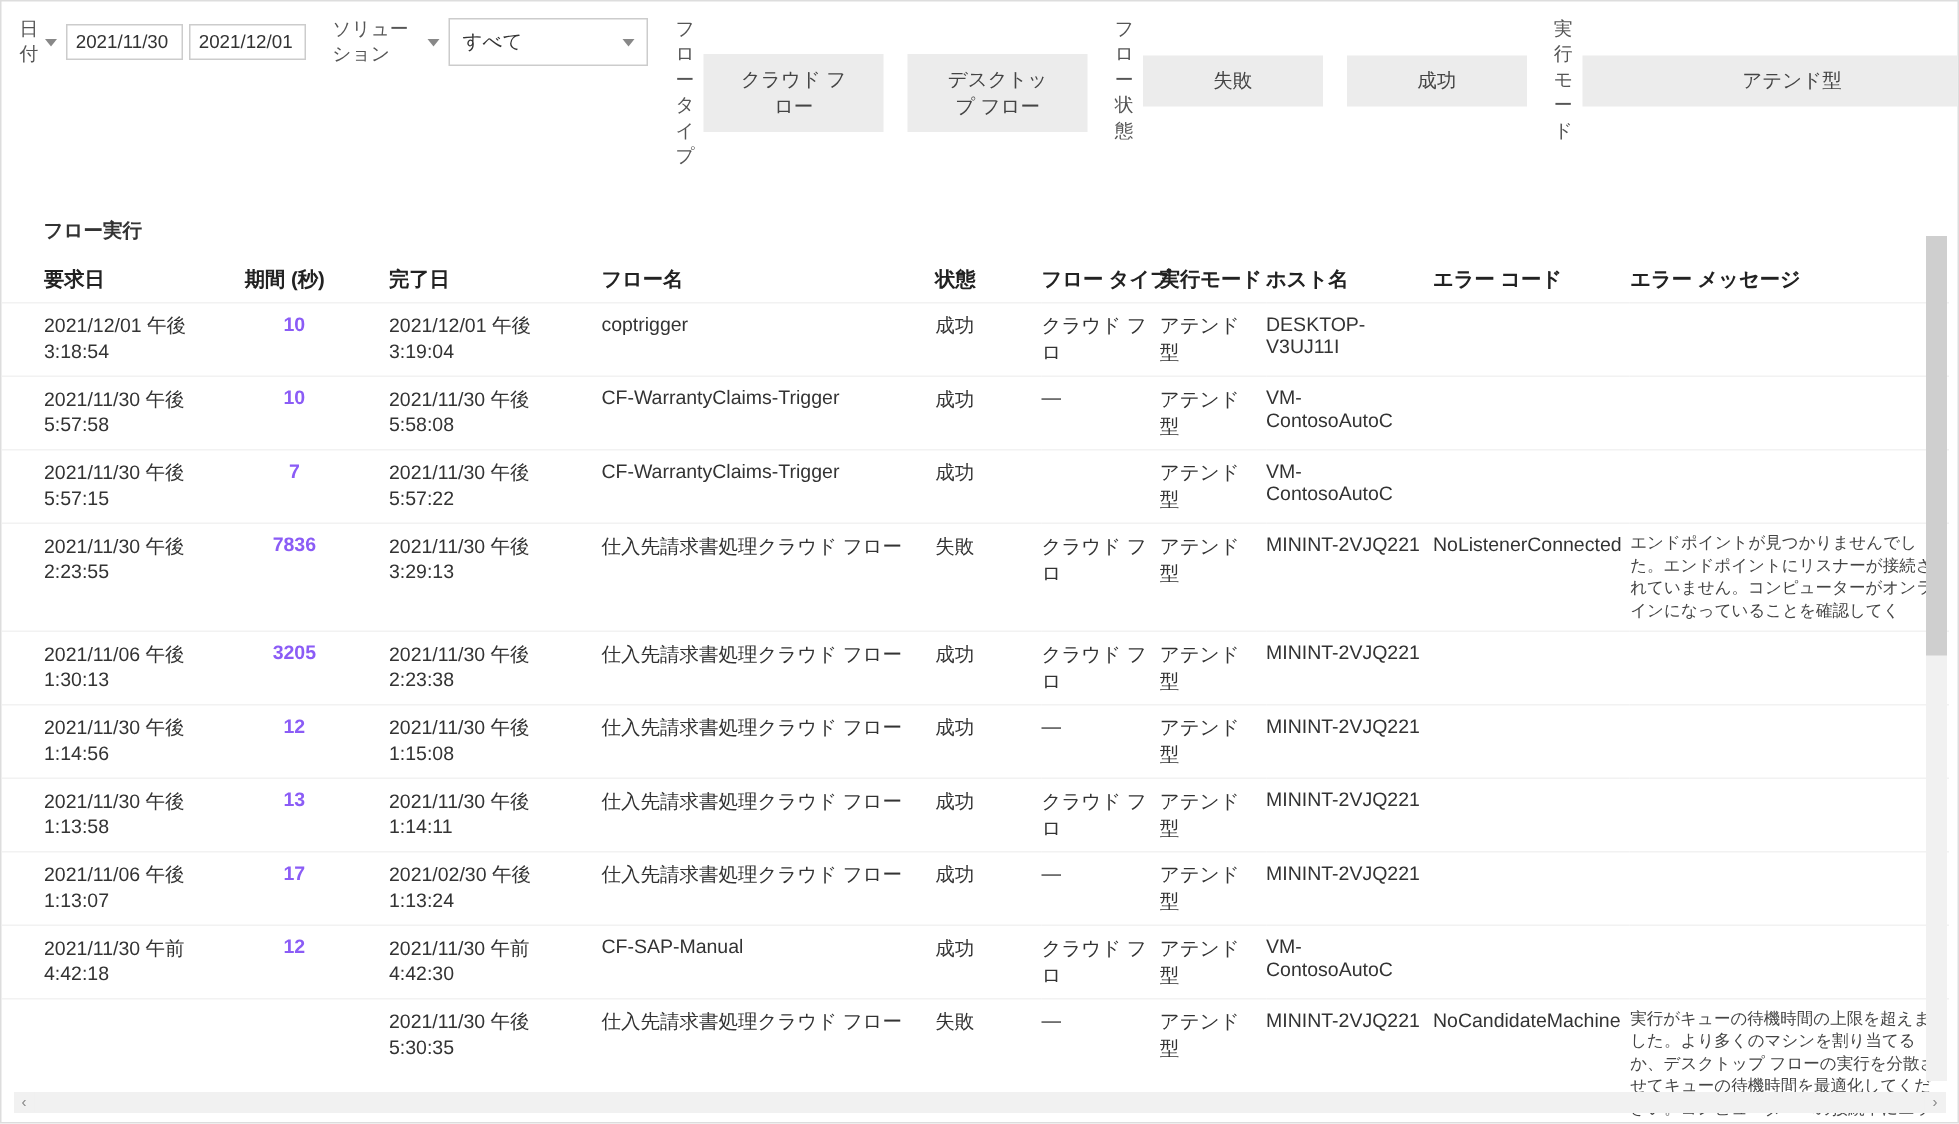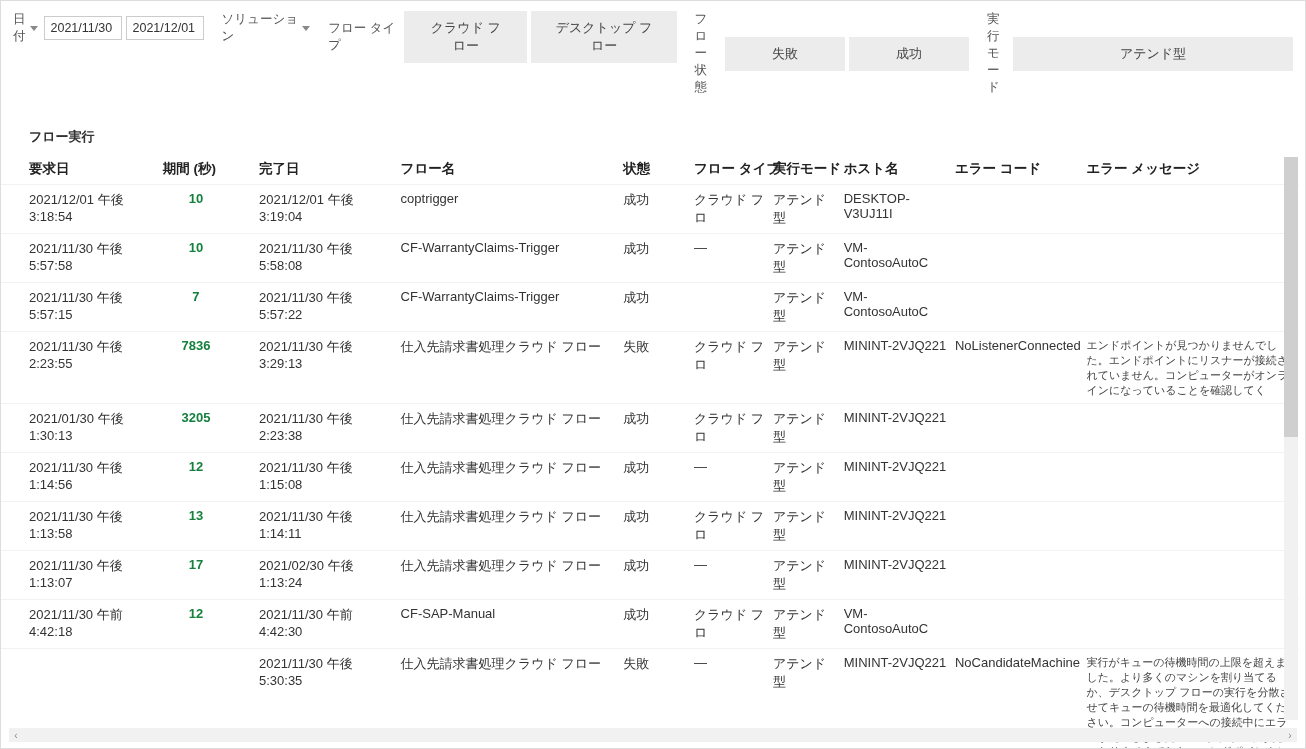--- a/index.html
+++ b/index.html
@@ -55,21 +55,21 @@
   .solution-select {
     border: 1px solid #ccc;
     padding: 6px 8px;
     font-size: 13px;
     width: 180px;
     display: flex;
     align-items: center;
     justify-content: space-between;
     background: #fff;
   }
-  .segbar { display: flex; gap: 4px; }
+  .segbar { display: flex; gap: 16px; }
   .segbtn {
     background: #ececec;
     padding: 8px 22px;
     font-size: 13px;
     color: #444;
     border: none;
     cursor: pointer;
     min-width: 120px;
     text-align: center;
   }
@@ -100,21 +100,21 @@
     white-space: nowrap;
   }
   th.first, td.first { padding-left: 28px; margin-left: 28px; }
   td {
     padding: 6px 8px 6px 0;
     vertical-align: top;
     font-size: 13px;
     color: #333;
     border-top: 1px solid #f2f2f2;
   }
-  td.dur { color: #15803d; font-weight: 600; text-align: center; padding-right: 30px; }
+  td.dur { color: #8b5cf6; font-weight: 600; text-align: center; padding-right: 30px; }
   td.err-msg { font-size: 11px; line-height: 1.35; color: #444; }
   .col-req   { width: 160px; }
   .col-dur   { width: 95px; }
   .col-end   { width: 140px; }
   .col-flow  { width: 220px; }
   .col-stat  { width: 70px; }
   .col-type  { width: 78px; }
   .col-mode  { width: 70px; }
   .col-host  { width: 110px; }
   .col-ecode { width: 130px; }
@@ -169,20 +169,24 @@
     <div class="date-inputs">
       <div class="date-box">2021/11/30</div>
       <div class="date-box">2021/12/01</div>
     </div>
   </div>
 
   <div class="filter-block">
     <div class="filter-label">
       <span>ソリューション</span>
       <span class="chev"></span>
+    </div>
+    <div class="solution-select">
+      <span>すべて</span>
+      <span class="chev-sm"></span>
     </div>
   </div>
 
   <div class="filter-block">
     <div class="filter-label">フロー タイプ</div>
     <div class="segbar">
       <button class="segbtn">クラウド フロー</button>
       <button class="segbtn">デスクトップ フロー</button>
     </div>
   </div>
@@ -277,21 +281,21 @@
           <td>2021/11/30 午後 3:29:13</td>
           <td>仕入先請求書処理クラウド フロー</td>
           <td>失敗</td>
           <td>クラウド フロ</td>
           <td>アテンド型</td>
           <td>MININT-2VJQ221</td>
           <td>NoListenerConnected</td>
           <td class="err-msg">エンドポイントが見つかりませんでした。エンドポイントにリスナーが接続されていません。コンピューターがオンラインになっていることを確認してく</td>
         </tr>
         <tr>
-          <td class="first">2021/01/30 午後 1:30:13</td>
+          <td class="first">2021/11/06 午後 1:30:13</td>
           <td class="dur">3205</td>
           <td>2021/11/30 午後 2:23:38</td>
           <td>仕入先請求書処理クラウド フロー</td>
           <td>成功</td>
           <td>クラウド フロ</td>
           <td>アテンド型</td>
           <td>MININT-2VJQ221</td>
           <td></td>
           <td class="err-msg"></td>
         </tr>
@@ -313,21 +317,21 @@
           <td>2021/11/30 午後 1:14:11</td>
           <td>仕入先請求書処理クラウド フロー</td>
           <td>成功</td>
           <td>クラウド フロ</td>
           <td>アテンド型</td>
           <td>MININT-2VJQ221</td>
           <td></td>
           <td class="err-msg"></td>
         </tr>
         <tr>
-          <td class="first">2021/11/30 午後 1:13:07</td>
+          <td class="first">2021/11/06 午後 1:13:07</td>
           <td class="dur">17</td>
           <td>2021/02/30 午後 1:13:24</td>
           <td>仕入先請求書処理クラウド フロー</td>
           <td>成功</td>
           <td>—</td>
           <td>アテンド型</td>
           <td>MININT-2VJQ221</td>
           <td></td>
           <td class="err-msg"></td>
         </tr>

